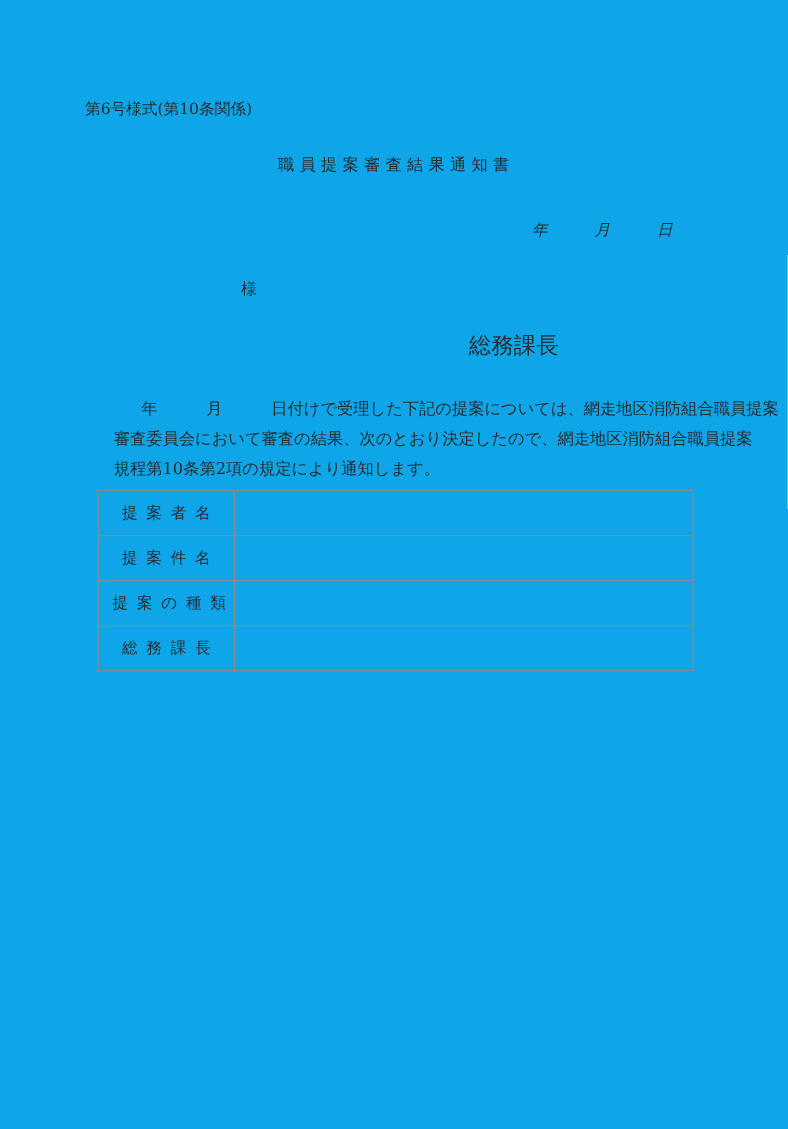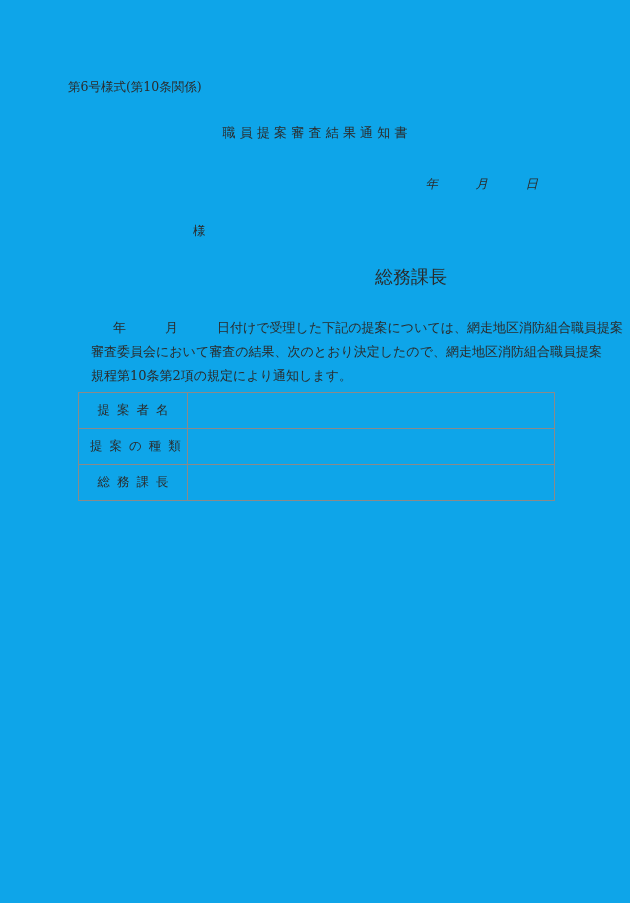--- a/index.html
+++ b/index.html
@@ -154,20 +154,28 @@
       <tr class="r-h-std">
         <td class="label">
           <span class="lbl">提案者名</span>
         </td>
         <td class="value">
           <span></span>
         </td>
       </tr>
       <tr class="r-h-std">
         <td class="label">
+          <span class="lbl">提案件名</span>
+        </td>
+        <td class="value">
+          <span></span>
+        </td>
+      </tr>
+      <tr class="r-h-std">
+        <td class="label">
           <span class="lbl">提案の種類</span>
         </td>
         <td class="value">
           <span></span>
         </td>
       </tr>
       <tr class="r-h-std">
         <td class="label">
           <span class="lbl">総務課長</span>
         </td>

